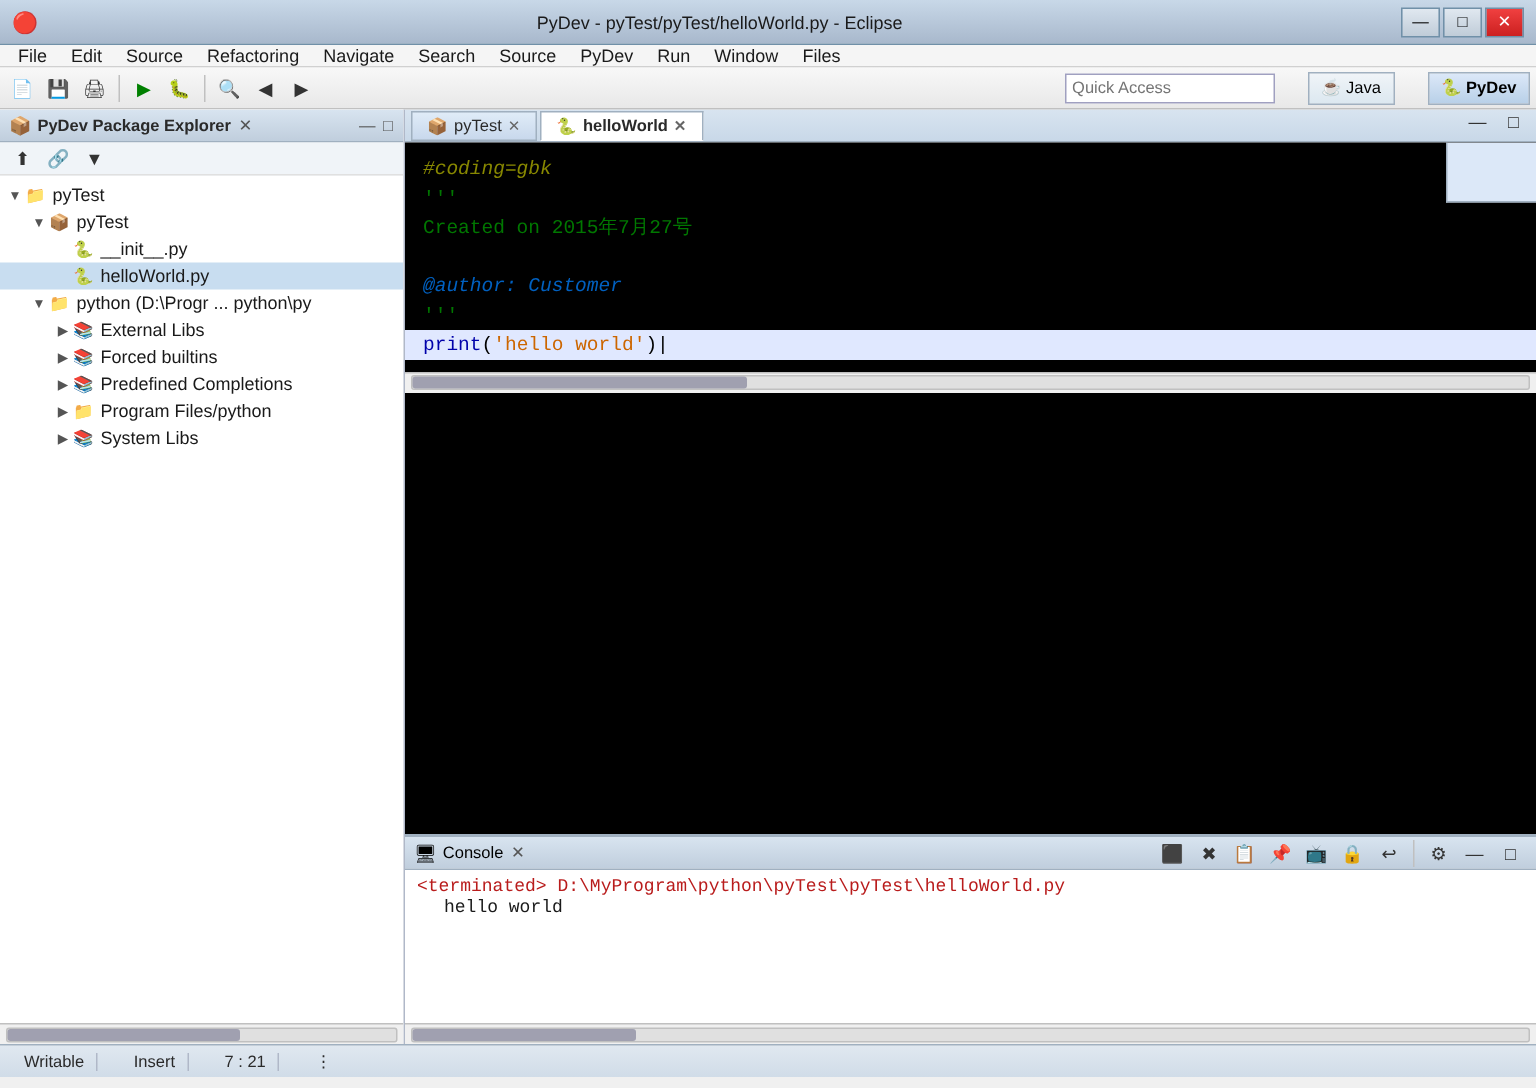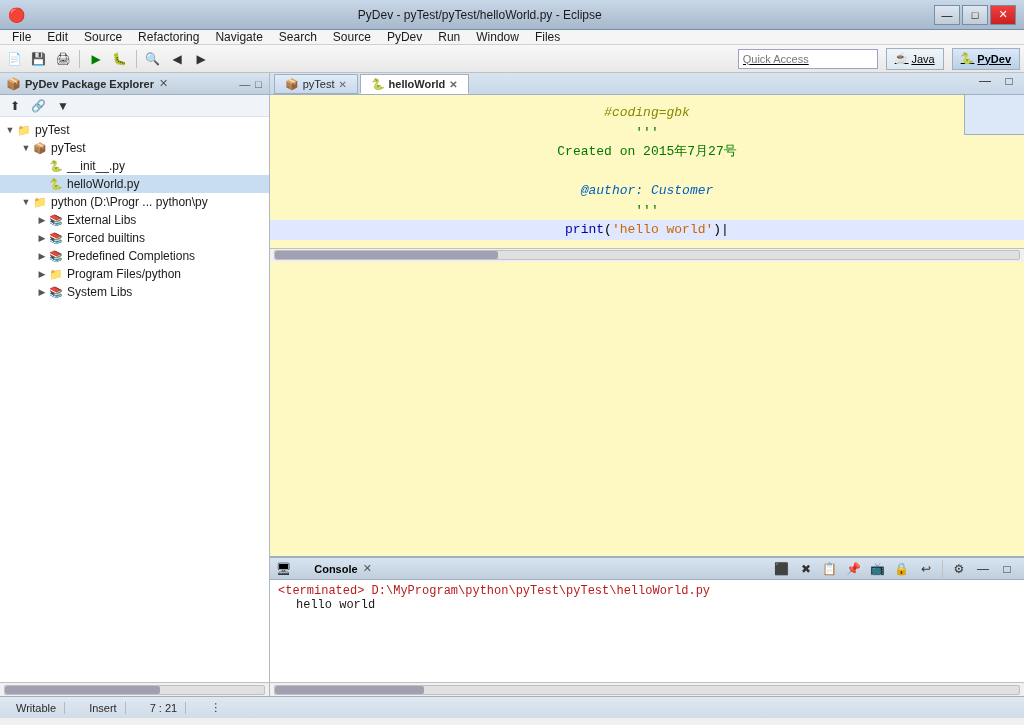--- a/index.html
+++ b/index.html
@@ -58,22 +58,21 @@
       cursor: pointer;
       display: flex; align-items: center; justify-content: center;
       font-size: 12px;
       color: #333;
     }
     .toolbar-sep { width: 1px; height: 18px; background: #c0c0c0; margin: 0 3px; }
     #quick-access-area {
       margin-left: auto;
       display: flex;
       align-items: center;
-      gap: 8px;
-      text-decoration: underline;
+      gap: 22px;
     }
     #quick-access-input {
       width: 140px;
       height: 20px;
       border: 1px solid #a0a0c0;
       background: white;
       padding: 0 4px;
       font-size: 11px;
       color: #888;
     }
@@ -194,24 +193,23 @@
       border-bottom: 1px solid white;
       font-weight: bold;
     }
     .tab-close { font-size: 10px; color: #666; cursor: pointer; }
     .editor-tab-icon { font-size: 11px; color: #5080b0; }
     #editor-tab-controls { display: flex; align-items: center; gap: 2px; padding-bottom: 2px; }
 
     
     #code-editor {
       flex: 1;
-      background: #fef9c3;
+      background: #000000;
       overflow: auto;
       position: relative;
-      text-align: center;
     }
     #code-content {
       padding: 8px 12px;
       font-family: 'Courier New', monospace;
       font-size: 13px;
       line-height: 1.5;
       white-space: pre;
     }
     .line-highlight {
       background: #e8f0ff;
@@ -250,21 +248,21 @@
     }
     #console-header {
       background: linear-gradient(to bottom, #d8e4f0, #c0cedd);
       height: 22px;
       display: flex; align-items: center;
       padding: 0 6px;
       border-bottom: 1px solid #a0b0c0;
       justify-content: space-between;
     }
     #console-header-left { display: flex; align-items: center; gap: 4px; }
-    #console-title { font-size: 11px; font-weight: bold; margin-left: 19px; }
+    #console-title { font-size: 11px; font-weight: normal; }
     #console-toolbar {
       display: flex; align-items: center; gap: 2px;
     }
     #console-content {
       flex: 1; overflow: auto;
       padding: 4px 8px;
       font-family: 'Courier New', monospace;
       font-size: 12px;
     }
     .console-path { color: #b91c1c; }

